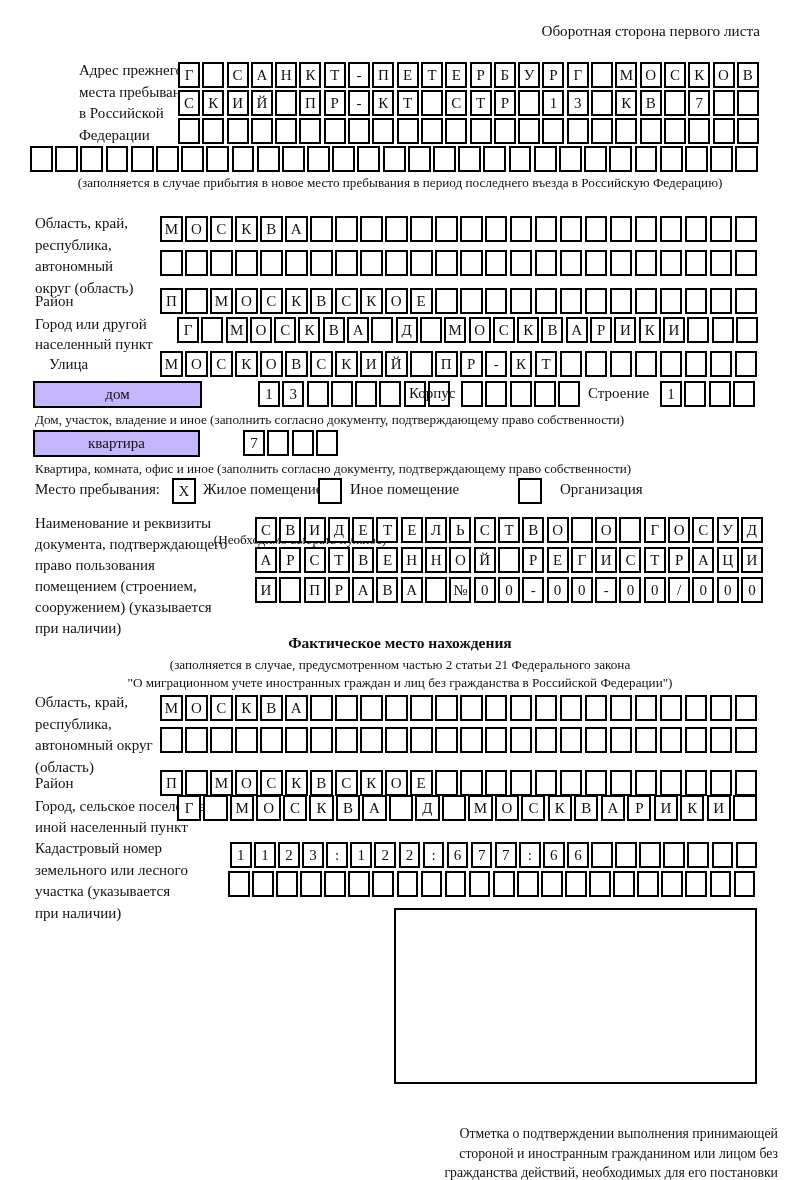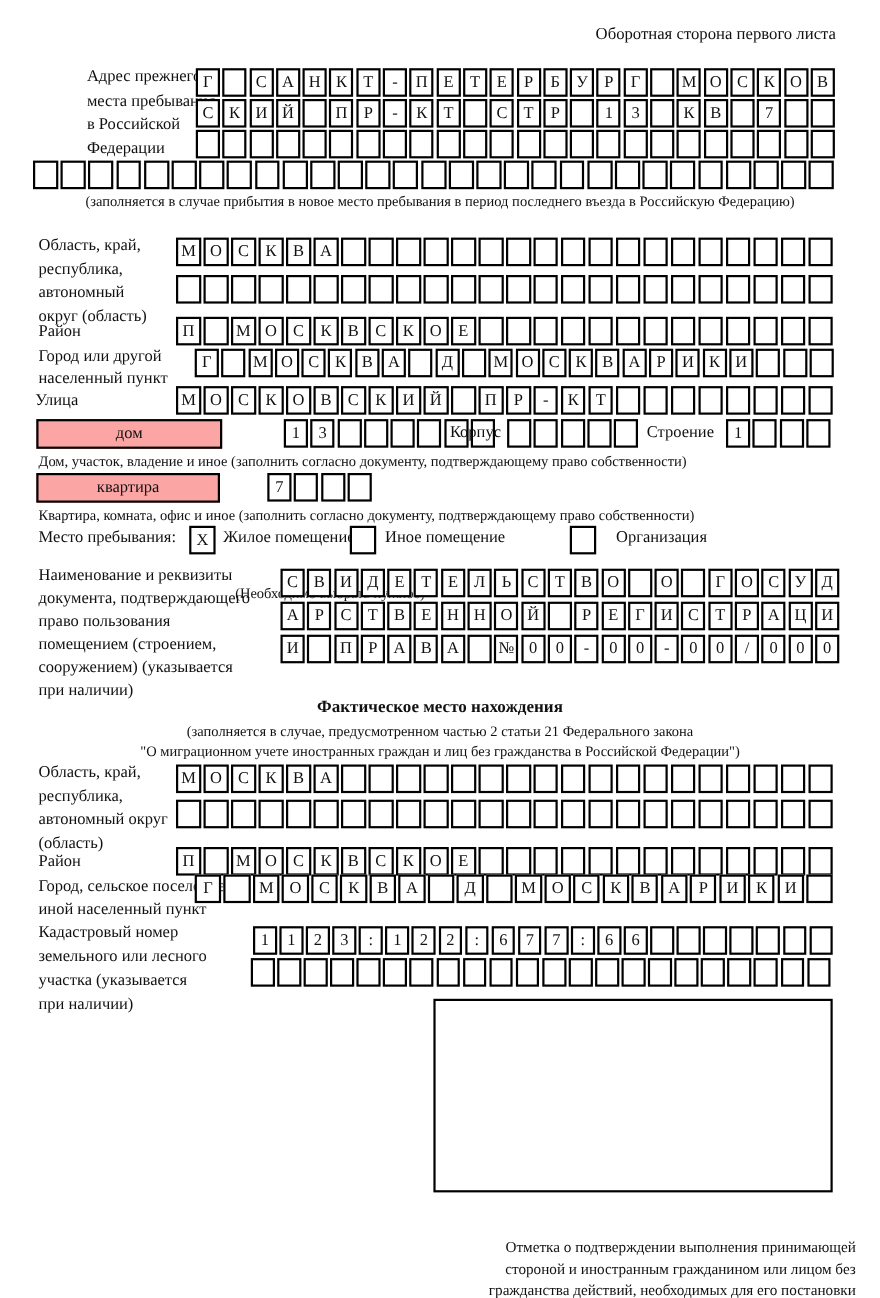--- a/index.html
+++ b/index.html
@@ -12,21 +12,21 @@
   .bold{font-weight:bold;}
   .row{white-space:nowrap;}
   .cell{display:inline-block;box-sizing:border-box;height:26px;border:2px solid #000;
         background:#fff;text-align:center;line-height:22px;font-size:15px;vertical-align:top;}
   .g24  .cell{width:22px;  margin-right:2.3px;}
   .g25  .cell{width:22.7px;margin-right:2.3px;}
   .g252 .cell{width:22.9px;margin-right:2.3px;}
   .g265 .cell{width:24.2px;margin-right:2.3px;}
   .g241 .cell{width:21.7px;margin-right:2.4px;}
   .bigbox{display:inline-block;box-sizing:border-box;height:27px;border:2px solid #000;
-          text-align:center;line-height:23px;font-size:15px;vertical-align:top;background:#fca5a5;}
+          text-align:center;line-height:23px;font-size:15px;vertical-align:top;background:#c4b5fd;}
   .cbx{display:inline-block;box-sizing:border-box;width:24px;height:26px;border:2px solid #000;
        text-align:center;line-height:22px;font-size:15px;background:#fff;}
   .stamp{box-sizing:border-box;border:2px solid #000;background:#fff;}
   .smallnote{font-size:13.2px;}
   .stampcap{font-size:13.8px;line-height:19.5px;white-space:pre-line;text-align:right;margin-top:34px;}
 </style>
 </head>
 <body>
 
 <div id="page">
@@ -51,21 +51,21 @@
   <div class="abs row g25" style="left:160px;top:216px;"><span class="cell">М</span><span class="cell">О</span><span class="cell">С</span><span class="cell">К</span><span class="cell">В</span><span class="cell">А</span><span class="cell"></span><span class="cell"></span><span class="cell"></span><span class="cell"></span><span class="cell"></span><span class="cell"></span><span class="cell"></span><span class="cell"></span><span class="cell"></span><span class="cell"></span><span class="cell"></span><span class="cell"></span><span class="cell"></span><span class="cell"></span><span class="cell"></span><span class="cell"></span><span class="cell"></span><span class="cell"></span></div>
   <div class="abs row g25" style="left:160px;top:250px;"><span class="cell"></span><span class="cell"></span><span class="cell"></span><span class="cell"></span><span class="cell"></span><span class="cell"></span><span class="cell"></span><span class="cell"></span><span class="cell"></span><span class="cell"></span><span class="cell"></span><span class="cell"></span><span class="cell"></span><span class="cell"></span><span class="cell"></span><span class="cell"></span><span class="cell"></span><span class="cell"></span><span class="cell"></span><span class="cell"></span><span class="cell"></span><span class="cell"></span><span class="cell"></span><span class="cell"></span></div>
 
   <div class="abs lbl" style="left:35px;top:291px;">Район</div>
   <div class="abs row g25" style="left:160px;top:288px;"><span class="cell">П</span><span class="cell"></span><span class="cell">М</span><span class="cell">О</span><span class="cell">С</span><span class="cell">К</span><span class="cell">В</span><span class="cell">С</span><span class="cell">К</span><span class="cell">О</span><span class="cell">Е</span><span class="cell"></span><span class="cell"></span><span class="cell"></span><span class="cell"></span><span class="cell"></span><span class="cell"></span><span class="cell"></span><span class="cell"></span><span class="cell"></span><span class="cell"></span><span class="cell"></span><span class="cell"></span><span class="cell"></span></div>
 
   <div class="abs lbl" style="left:35px;top:314px;line-height:20px;">Город или другой
 населенный пункт</div>
   <div class="abs row g24" style="left:177px;top:317px;"><span class="cell">Г</span><span class="cell"></span><span class="cell">М</span><span class="cell">О</span><span class="cell">С</span><span class="cell">К</span><span class="cell">В</span><span class="cell">А</span><span class="cell"></span><span class="cell">Д</span><span class="cell"></span><span class="cell">М</span><span class="cell">О</span><span class="cell">С</span><span class="cell">К</span><span class="cell">В</span><span class="cell">А</span><span class="cell">Р</span><span class="cell">И</span><span class="cell">К</span><span class="cell">И</span><span class="cell"></span><span class="cell"></span><span class="cell"></span></div>
 
-  <div class="abs lbl" style="left:32px;top:354px;">Улица</div>
+  <div class="abs lbl" style="left:49px;top:354px;">Улица</div>
   <div class="abs row g25" style="left:160px;top:351px;"><span class="cell">М</span><span class="cell">О</span><span class="cell">С</span><span class="cell">К</span><span class="cell">О</span><span class="cell">В</span><span class="cell">С</span><span class="cell">К</span><span class="cell">И</span><span class="cell">Й</span><span class="cell"></span><span class="cell">П</span><span class="cell">Р</span><span class="cell">-</span><span class="cell">К</span><span class="cell">Т</span><span class="cell"></span><span class="cell"></span><span class="cell"></span><span class="cell"></span><span class="cell"></span><span class="cell"></span><span class="cell"></span><span class="cell"></span></div>
 
   <div class="abs bigbox" style="left:33px;top:381px;width:169px;">дом</div>
   <div class="abs row g24" style="left:210px;top:381px;padding-left:48px;"><span class="cell">1</span><span class="cell">3</span><span class="cell"></span><span class="cell"></span><span class="cell"></span><span class="cell"></span><span class="cell"></span><span class="cell"></span></div>
   <div class="abs" style="left:409px;top:385px;font-size:15px;">Корпус</div>
   <div class="abs row g24" style="left:461px;top:381px;"><span class="cell"></span><span class="cell"></span><span class="cell"></span><span class="cell"></span><span class="cell"></span></div>
   <div class="abs" style="left:588px;top:385px;font-size:15px;">Строение</div>
   <div class="abs row g24" style="left:660px;top:381px;"><span class="cell">1</span><span class="cell"></span><span class="cell"></span><span class="cell"></span></div>
   <div class="abs cap" style="left:35px;top:412px;">Дом, участок, владение и иное (заполнить согласно документу, подтверждающему право собственности)</div>
 

